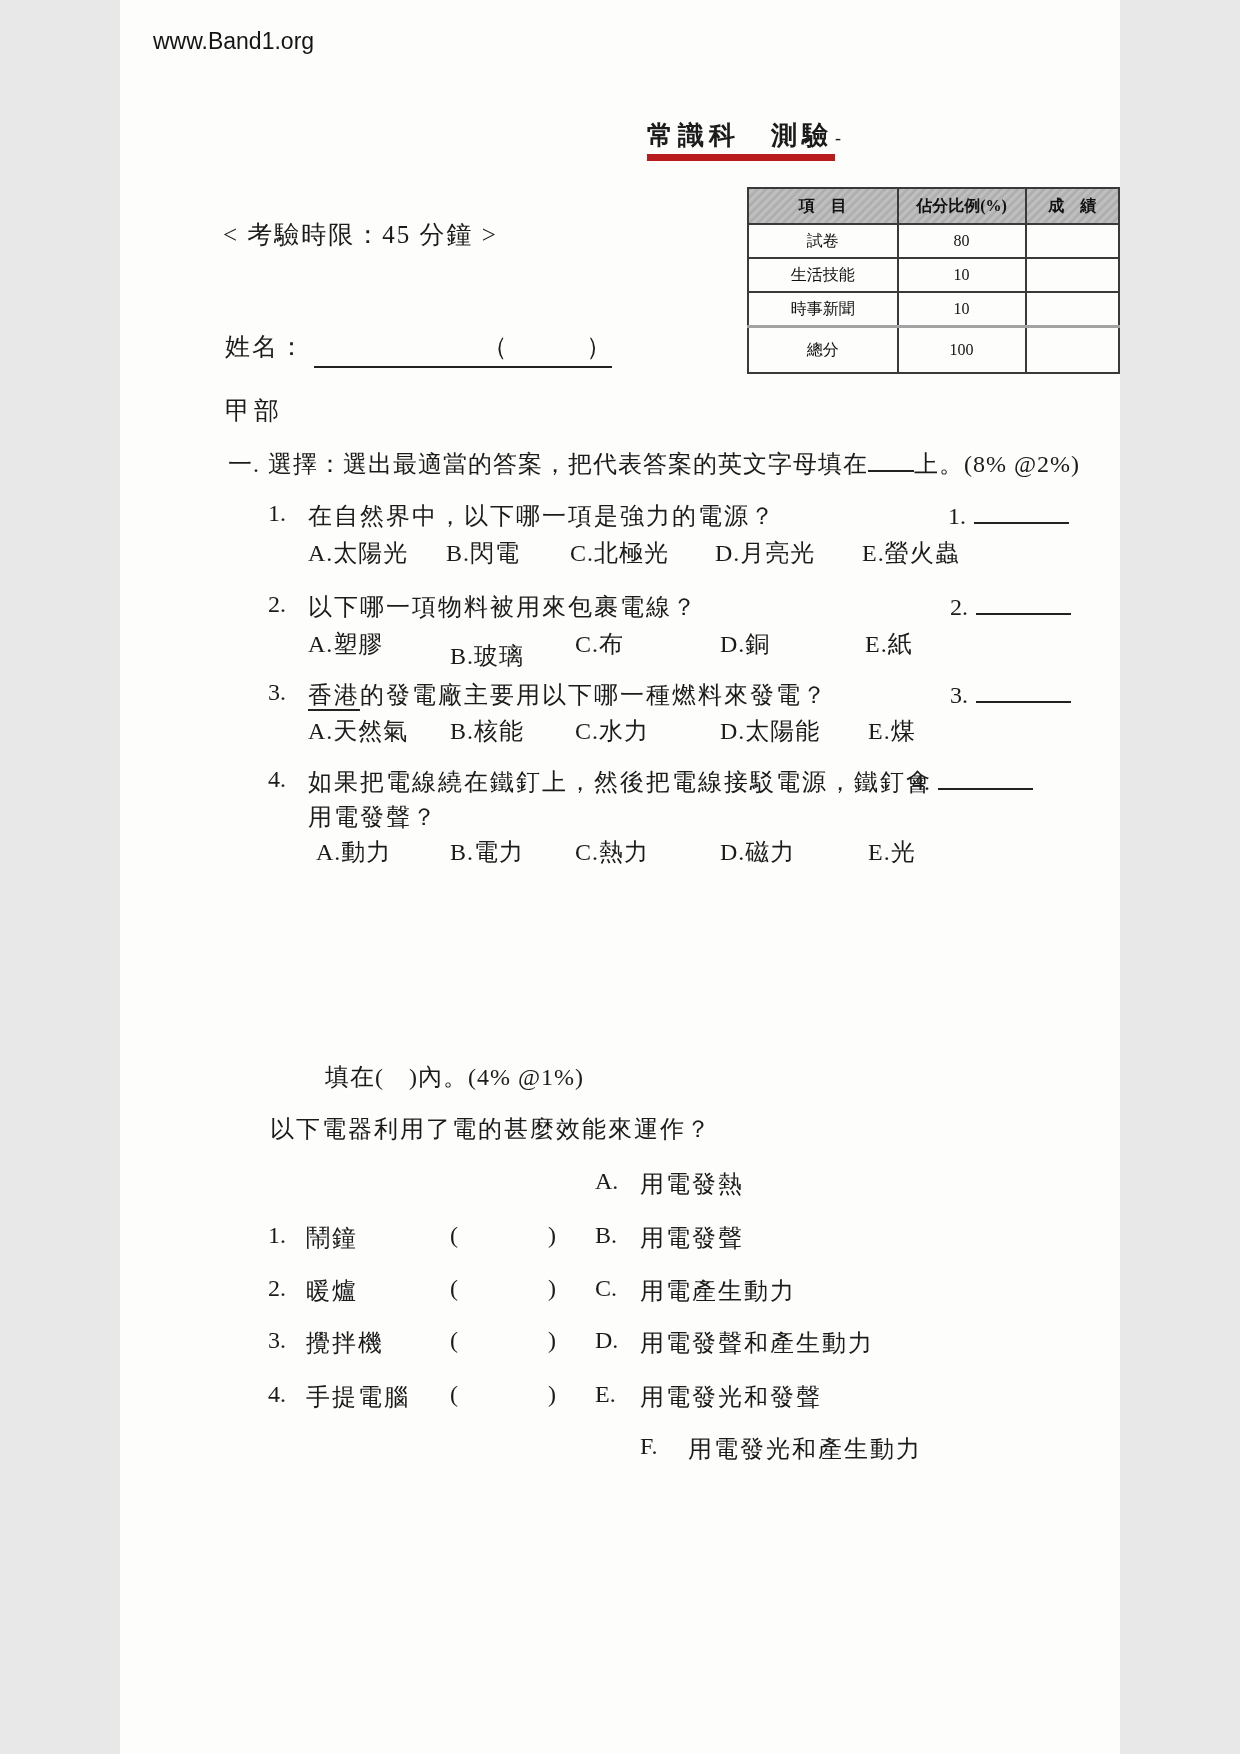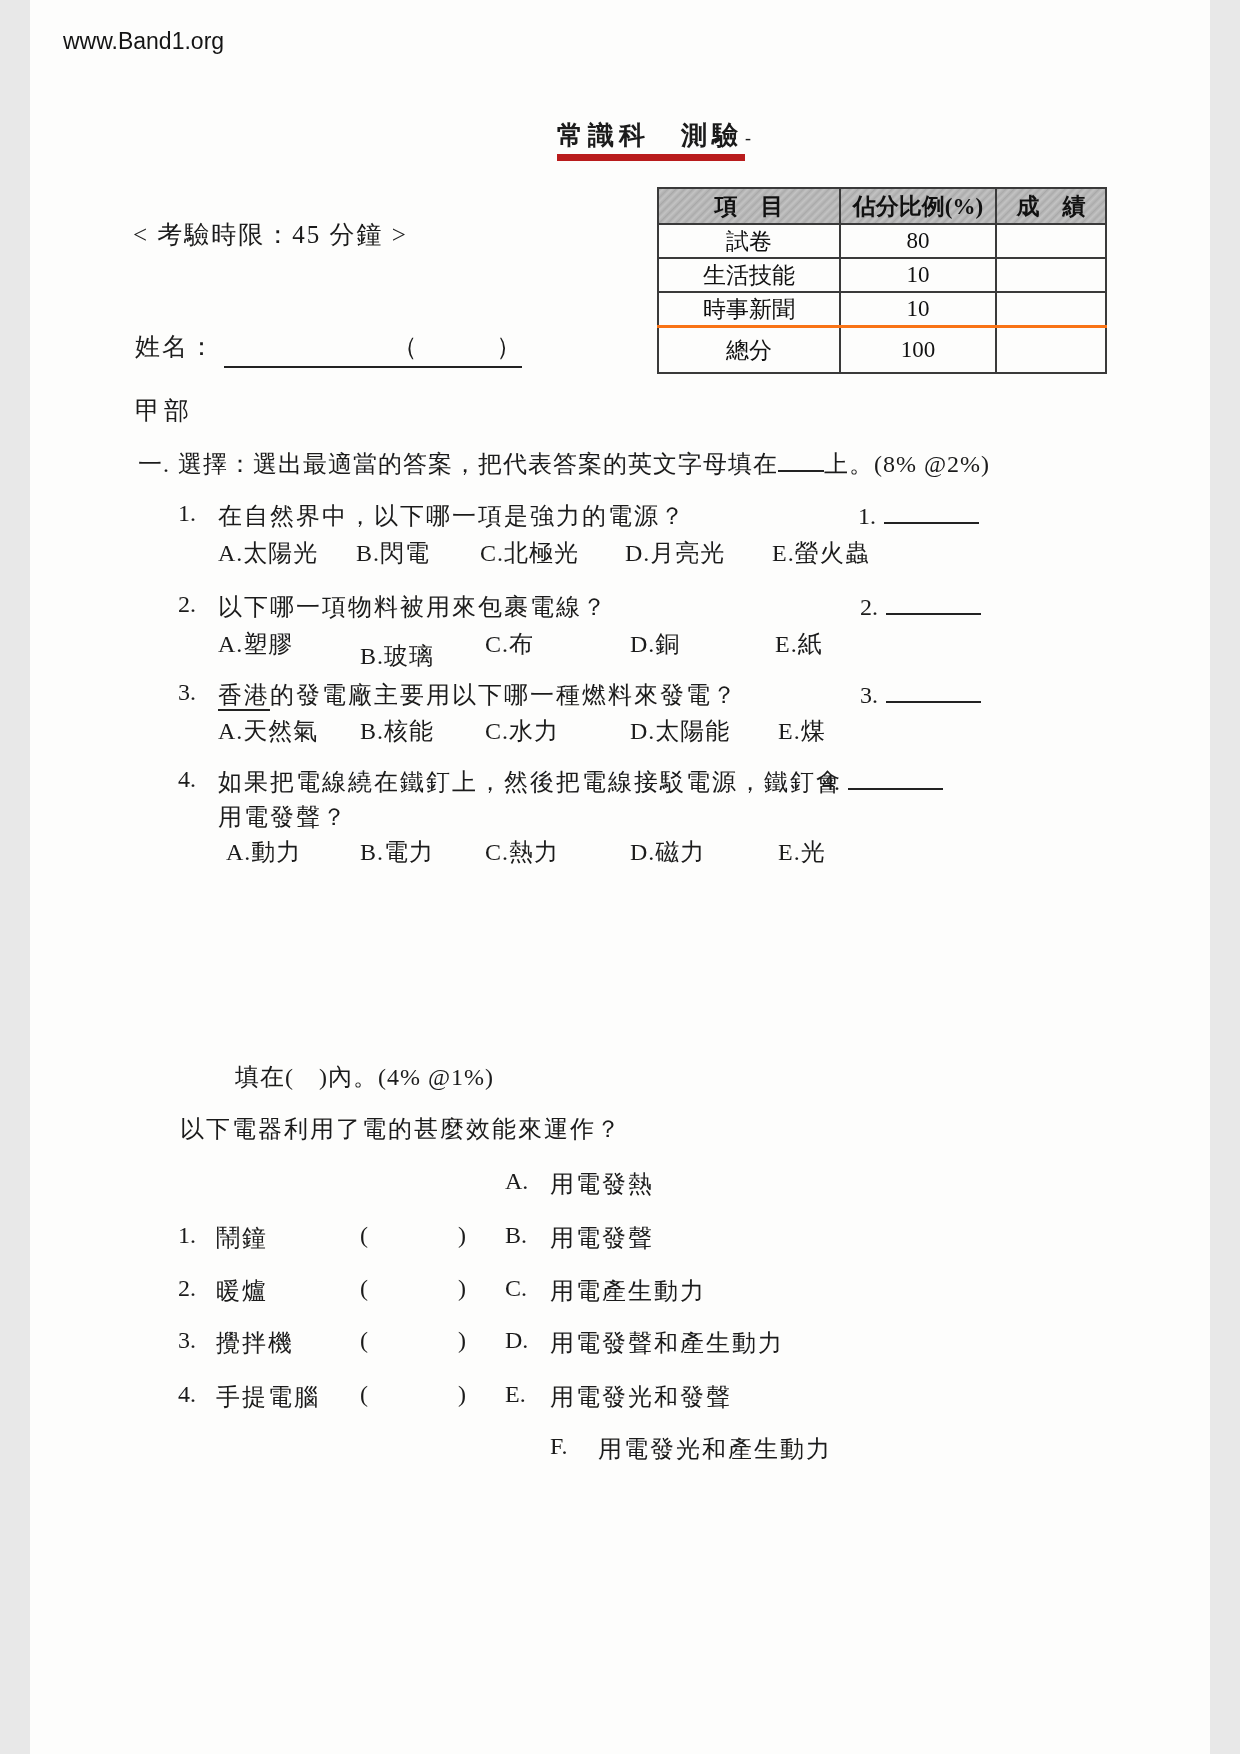--- a/index.html
+++ b/index.html
@@ -1,39 +1,39 @@
 <!DOCTYPE html>
 <html><head>
 <meta charset="utf-8">
 <style>
   html,body { margin:0; padding:0; background:#e8e8e8; }
   .page {
-    position:relative; width:1180px; height:1754px; margin:0 auto;
+    position:relative; width:1000px; height:1754px; margin:0 auto;
     background:#fdfdfc; color:#1b1b1b; overflow:hidden;
     font-family:"Liberation Serif", serif;
   }
   .watermark {
     position:absolute; left:33px; top:28px;
     font-family:"Liberation Sans", sans-serif; font-size:23px; color:#141414;
   }
   .title { position:absolute; left:527px; top:118px; font-size:26px; font-weight:bold; }
   .title .u { border-bottom:7px solid #b91c1c; padding:0 2px 4px 0; letter-spacing:5px; }
   .title .mark { font-weight:normal; font-size:18px; }
 
   table.score-table {
     position:absolute; left:627px; top:187px; border-collapse:collapse;
-    font-size:23px; color:#111;
+    font-size:16px; color:#111;
   }
   .score-table th, .score-table td { border:2px solid #3a3a3a; text-align:center; padding:0; }
   .score-table th {
     height:34px; font-weight:bold;
     background:repeating-linear-gradient(135deg,#a9a9a9 0px,#c3c3c3 3px,#aeaeae 6px);
   }
   .score-table td { height:32px; }
-  .score-table tr.total-row td { height:44px; border-top:3px solid #f97316; }
+  .score-table tr.total-row td { height:44px; border-top:3px solid #a3a3a3; }
   .col-item { width:182px; } .col-pct { width:156px; } .col-score { width:110px; }
 
   .line { font-size:25px; position:absolute; letter-spacing:2px; }
   .u-line { border-bottom:2px solid #222; padding:0 16px 3px 20px; letter-spacing:3px; }
   .name-underline { display:inline-block; border-bottom:2px solid #222; padding-bottom:3px; }
   .name-underline .paren { margin-left:168px; letter-spacing:1px; }
 
   .sec-head { position:absolute; font-size:24px; letter-spacing:1px; }
   .sec-num { display:inline-block; width:40px; }
   .inline-blank { display:inline-block; width:46px; height:24px; border-bottom:2px solid #222; }

